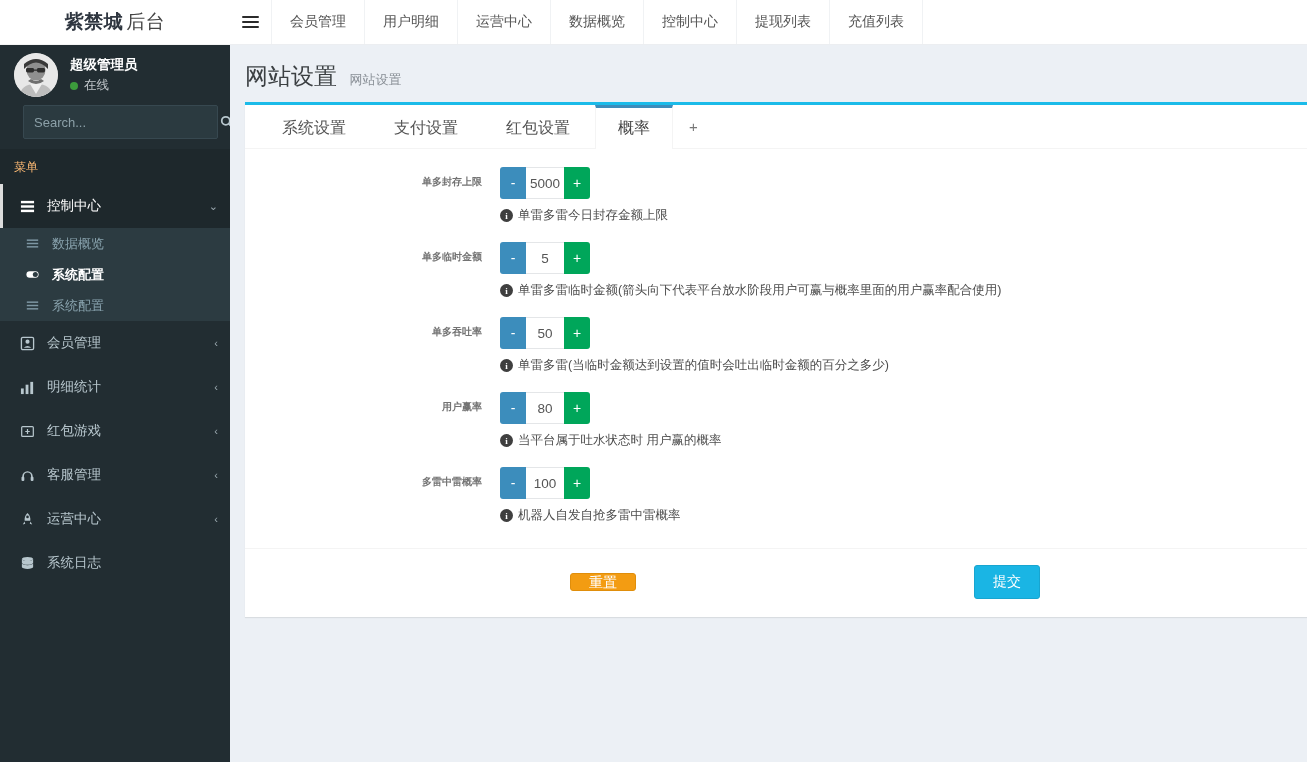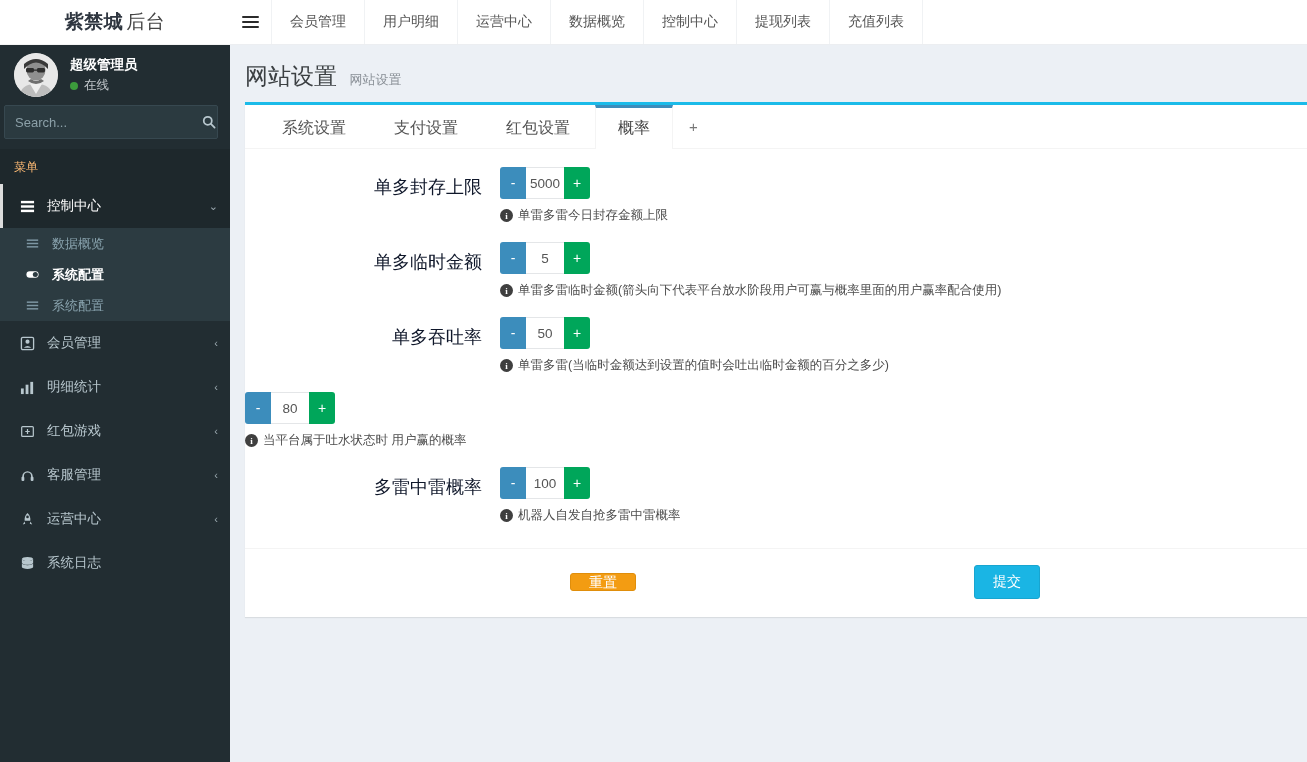--- a/index.html
+++ b/index.html
@@ -73,21 +73,21 @@
   }
   .avatar svg { display: block; width: 44px; height: 44px; }
   .user-info { margin-left: 12px; line-height: 1.35; }
   .user-name { font-size: 13.5px; color: #ffffff; font-weight: 700; }
   .user-status { font-size: 12.5px; color: #c2c7cb; display: flex; align-items: center; margin-top: 3px; }
   .dot-online {
     width: 8px; height: 8px; border-radius: 50%;
     background: #3c9b3c; display: inline-block; margin-right: 6px;
   }
 
-  .search-wrap { padding: 0 12px 10px 4px; }
+  .search-wrap { padding: 0 12px 10px 23px; }
   .search-box {
     display: flex; align-items: center;
     background: #2b3a40; border: 1px solid #374850; border-radius: 2px;
     height: 34px;
   }
   .search-box input {
     flex: 1; background: transparent; border: 0; outline: none;
     color: #b8c7ce; font-size: 13px; padding: 0 10px;
     font-family: inherit;
   }
@@ -172,21 +172,21 @@
     margin-bottom: -1px;
   }
   .tab-add { padding: 0 14px; font-size: 15px; color: #777; cursor: pointer; height: 42px; line-height: 42px; }
 
   
   .form-area { padding: 18px 0 6px 0; }
   .form-row { display: flex; align-items: flex-start; margin-bottom: 18px; }
   .form-label {
     width: 255px; flex: 0 0 255px; text-align: right;
     padding-right: 18px; padding-top: 8px;
-    font-size: 18px; color: #0f172a; font-weight: 400;
+    font-size: 10px; color: #737373; font-weight: 700;
   }
   .form-ctrl { flex: 1; padding-right: 20px; }
 
   .stepper { display: flex; width: 90px; height: 32px; }
   .stepper .btn {
     width: 26px; border: 0; cursor: pointer;
     color: #ffffff; font-size: 14px; line-height: 32px; text-align: center;
     font-family: inherit; padding: 0;
   }
   .stepper .btn.minus { background: #3c8dbc; border-radius: 3px 0 0 3px; }
@@ -491,20 +491,21 @@
                 <button class="btn plus">+</button>
               </div>
               <div class="hint">
                 <span class="hint-icon">i</span>
                 <span>单雷多雷(当临时金额达到设置的值时会吐出临时金额的百分之多少)</span>
               </div>
             </div>
           </div>
 
           <div class="form-row">
+            <div class="form-label">用户赢率</div>
             <div class="form-ctrl">
               <div class="stepper">
                 <button class="btn minus">-</button>
                 <input type="text" value="80" style="">
                 <button class="btn plus">+</button>
               </div>
               <div class="hint">
                 <span class="hint-icon">i</span>
                 <span>当平台属于吐水状态时 用户赢的概率</span>
               </div>

